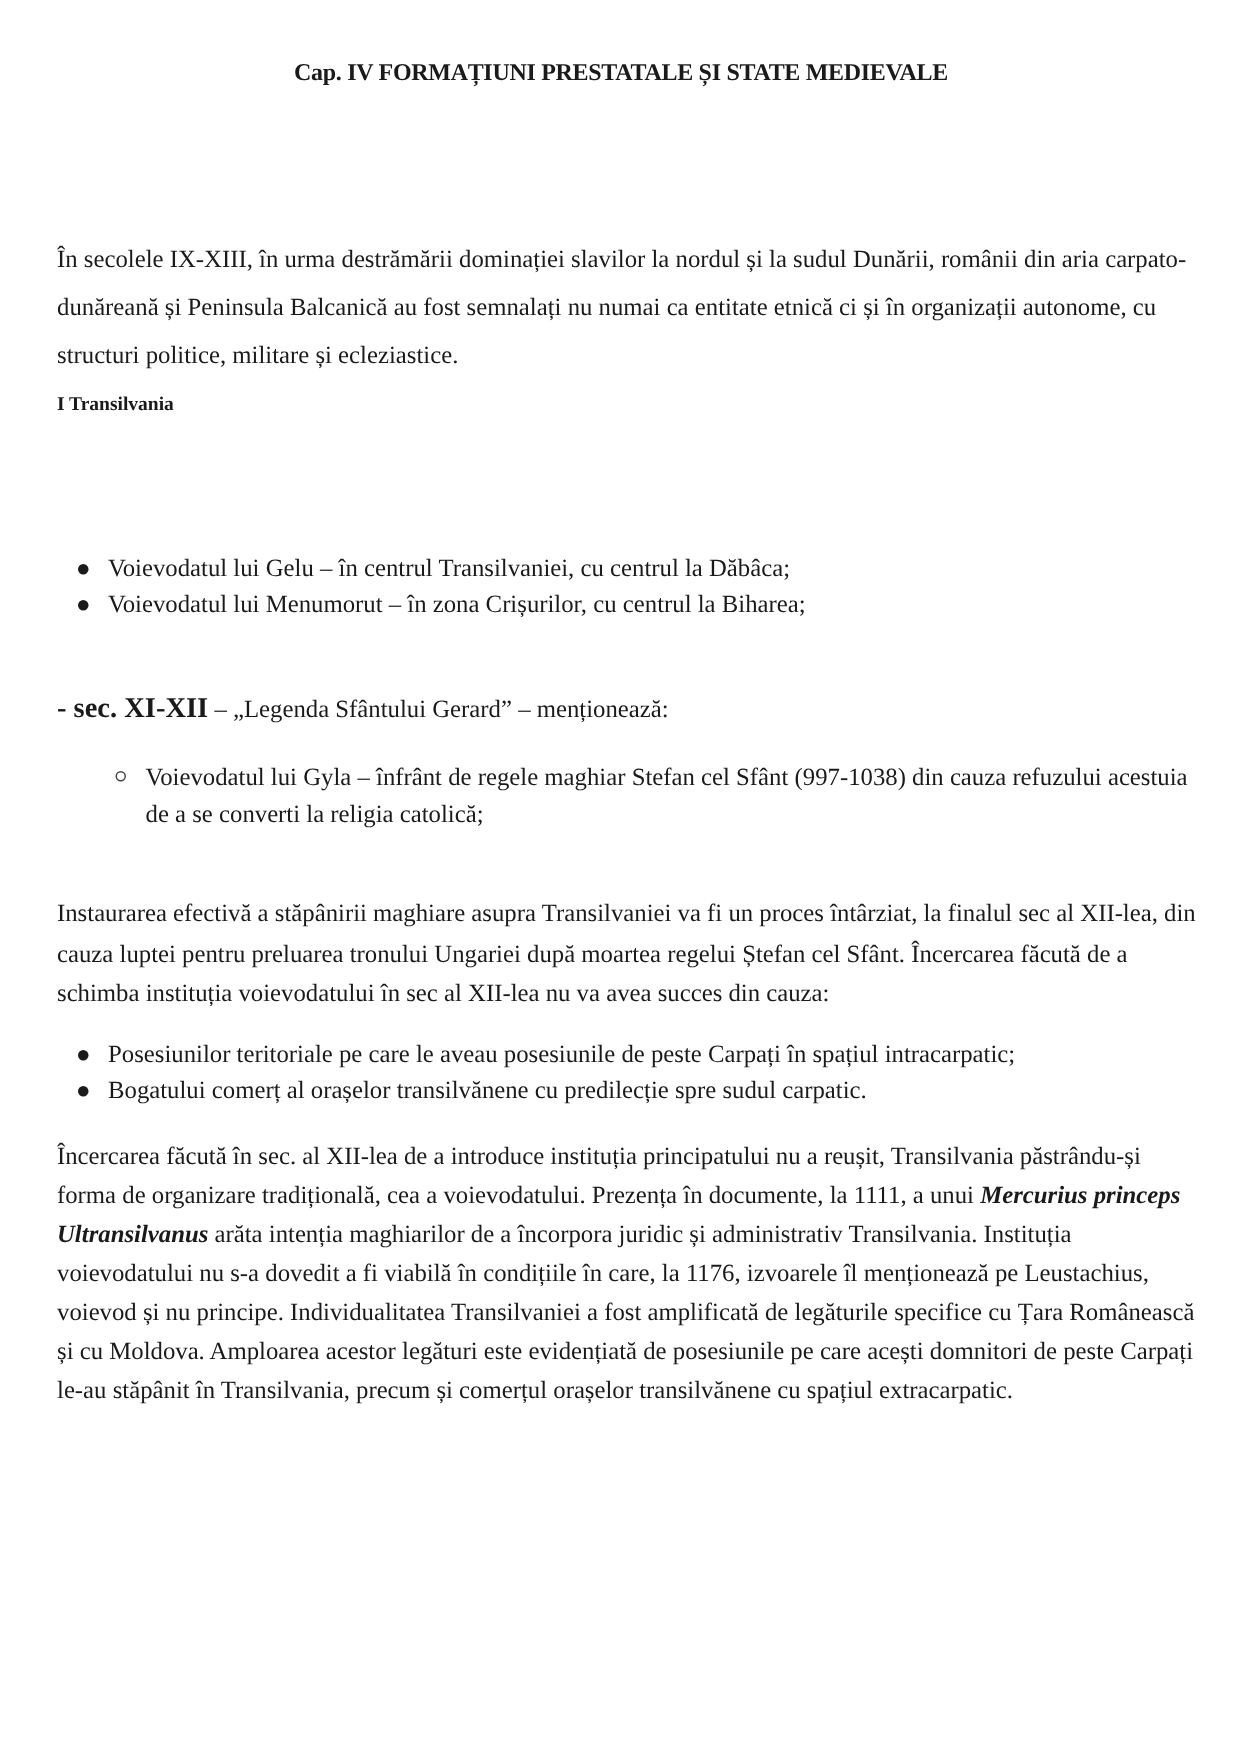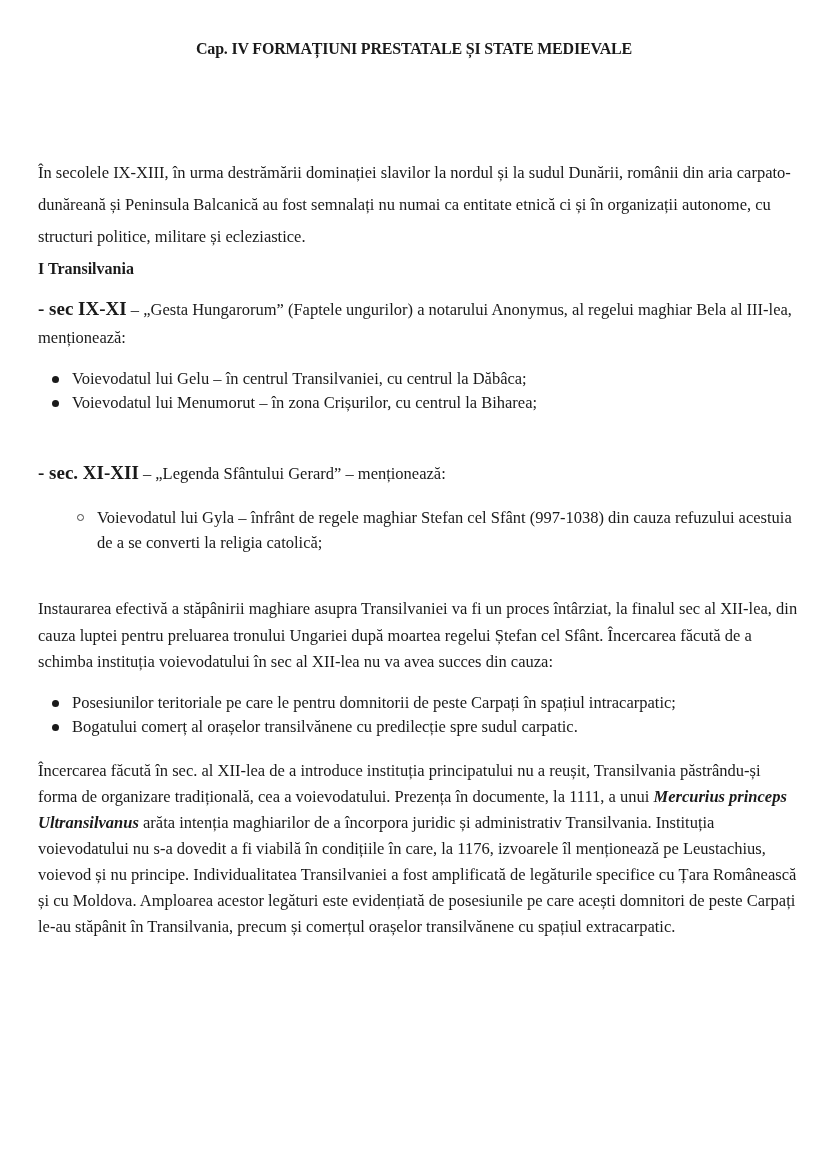--- a/index.html
+++ b/index.html
@@ -37,21 +37,21 @@
     .block {
       position: absolute;
       left: 38px;
       width: 760px;
     }
     p { margin: 0; }
     .intro { top: 157px; line-height: 32px; }
     .section-heading {
       top: 256px;
       font-weight: bold;
-      font-size: 16px;
+      font-size: 13px;
     }
     .sec-line { line-height: 28px; }
     .sec-label {
       font-weight: bold;
       font-size: 19px;
     }
     .sec1 { top: 295px; }
     .sec2 { top: 459px; }
     .sec3 { top: 1012px; left: 42px; }
     ul {
@@ -98,45 +98,40 @@
 <body>
 
 <div class="page">
 
   <div class="title">Cap. IV FORMAȚIUNI PRESTATALE ȘI STATE MEDIEVALE</div>
 
   <p class="block intro">În secolele IX-XIII, în urma destrămării dominației slavilor la nordul și la sudul Dunării, românii din aria carpato-dunăreană și Peninsula Balcanică au fost semnalați nu numai ca entitate etnică ci și în organizații autonome, cu structuri politice, militare și ecleziastice.</p>
 
   <div class="block section-heading">I Transilvania</div>
 
-  <div class="block sec1">
-    <p class="sec-line">
-      <span class="sec-label">- sec IX-XI</span><span> – „Gesta Hungarorum” (Faptele ungurilor) a notarului Anonymus, al regelui maghiar Bela al III-lea, menționează:</span>
-    </p>
-  </div>
 
   <ul class="block disc-list list1">
     <li>Voievodatul lui Gelu – în centrul Transilvaniei, cu centrul la Dăbâca;</li>
     <li>Voievodatul lui Menumorut – în zona Crișurilor, cu centrul la Biharea;</li>
   </ul>
 
   <div class="block sec2">
     <p class="sec-line">
       <span class="sec-label">- sec. XI-XII</span><span> – „Legenda Sfântului Gerard” – menționează:</span>
     </p>
   </div>
 
   <ul class="block circle-list list2">
     <li>Voievodatul lui Gyla – înfrânt de regele maghiar Stefan cel Sfânt (997-1038) din cauza refuzului acestuia de a se converti la religia catolică;</li>
   </ul>
 
   <p class="block para2">Instaurarea efectivă a stăpânirii maghiare asupra Transilvaniei va fi un proces întârziat, la finalul sec al XII-lea, din cauza luptei pentru preluarea tronului Ungariei după moartea regelui Ștefan cel Sfânt. Încercarea făcută de a schimba instituția voievodatului în sec al XII-lea nu va avea succes din cauza:</p>
 
   <ul class="block disc-list list3">
-    <li>Posesiunilor teritoriale pe care le pentru domnitorii de peste Carpați în spațiul intracarpatic;</li>
+    <li>Posesiunilor teritoriale pe care le aveau posesiunile de peste Carpați în spațiul intracarpatic;</li>
     <li>Bogatului comerț al orașelor transilvănene cu predilecție spre sudul carpatic.</li>
   </ul>
 
   <p class="block para3">
     <span>Încercarea făcută în sec. al XII-lea de a introduce instituția principatului nu a reușit, Transilvania păstrându-și forma de organizare tradițională, cea a voievodatului. Prezența în documente, la 1111, a unui </span><span class="bolditalic">Mercurius princeps Ultransilvanus</span><span> arăta intenția maghiarilor de a încorpora juridic și administrativ Transilvania. Instituția voievodatului nu s-a dovedit a fi viabilă în condițiile în care, la 1176, izvoarele îl menționează pe Leustachius, voievod și nu principe. Individualitatea Transilvaniei a fost amplificată de legăturile specifice cu Țara Românească și cu Moldova. Amploarea acestor legături este evidențiată de posesiunile pe care acești domnitori de peste Carpați le-au stăpânit în Transilvania, precum și comerțul orașelor transilvănene cu spațiul extracarpatic.</span>
   </p>
 
 
 
 </div>

